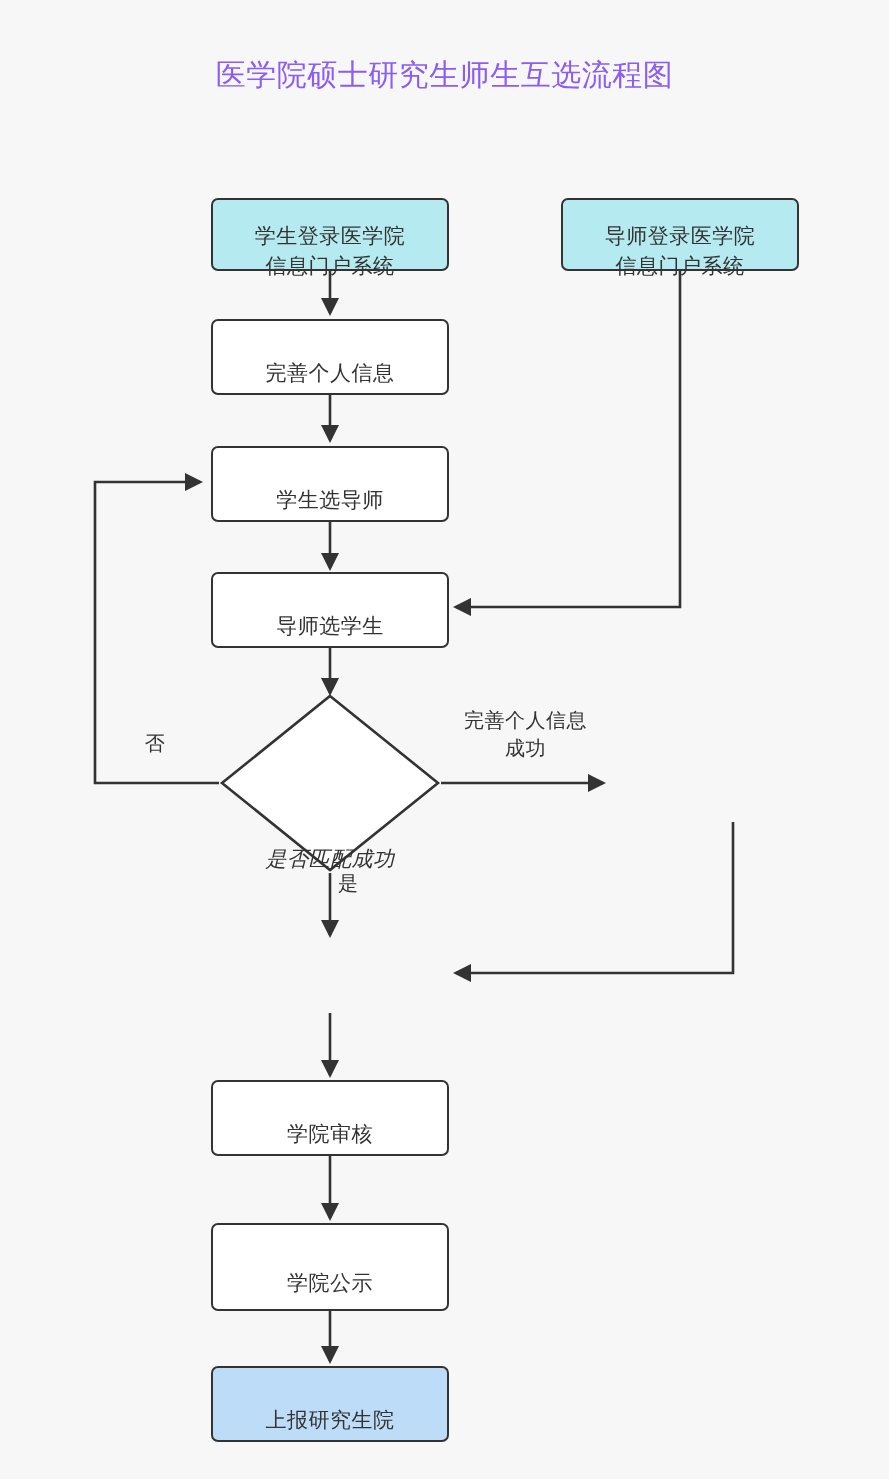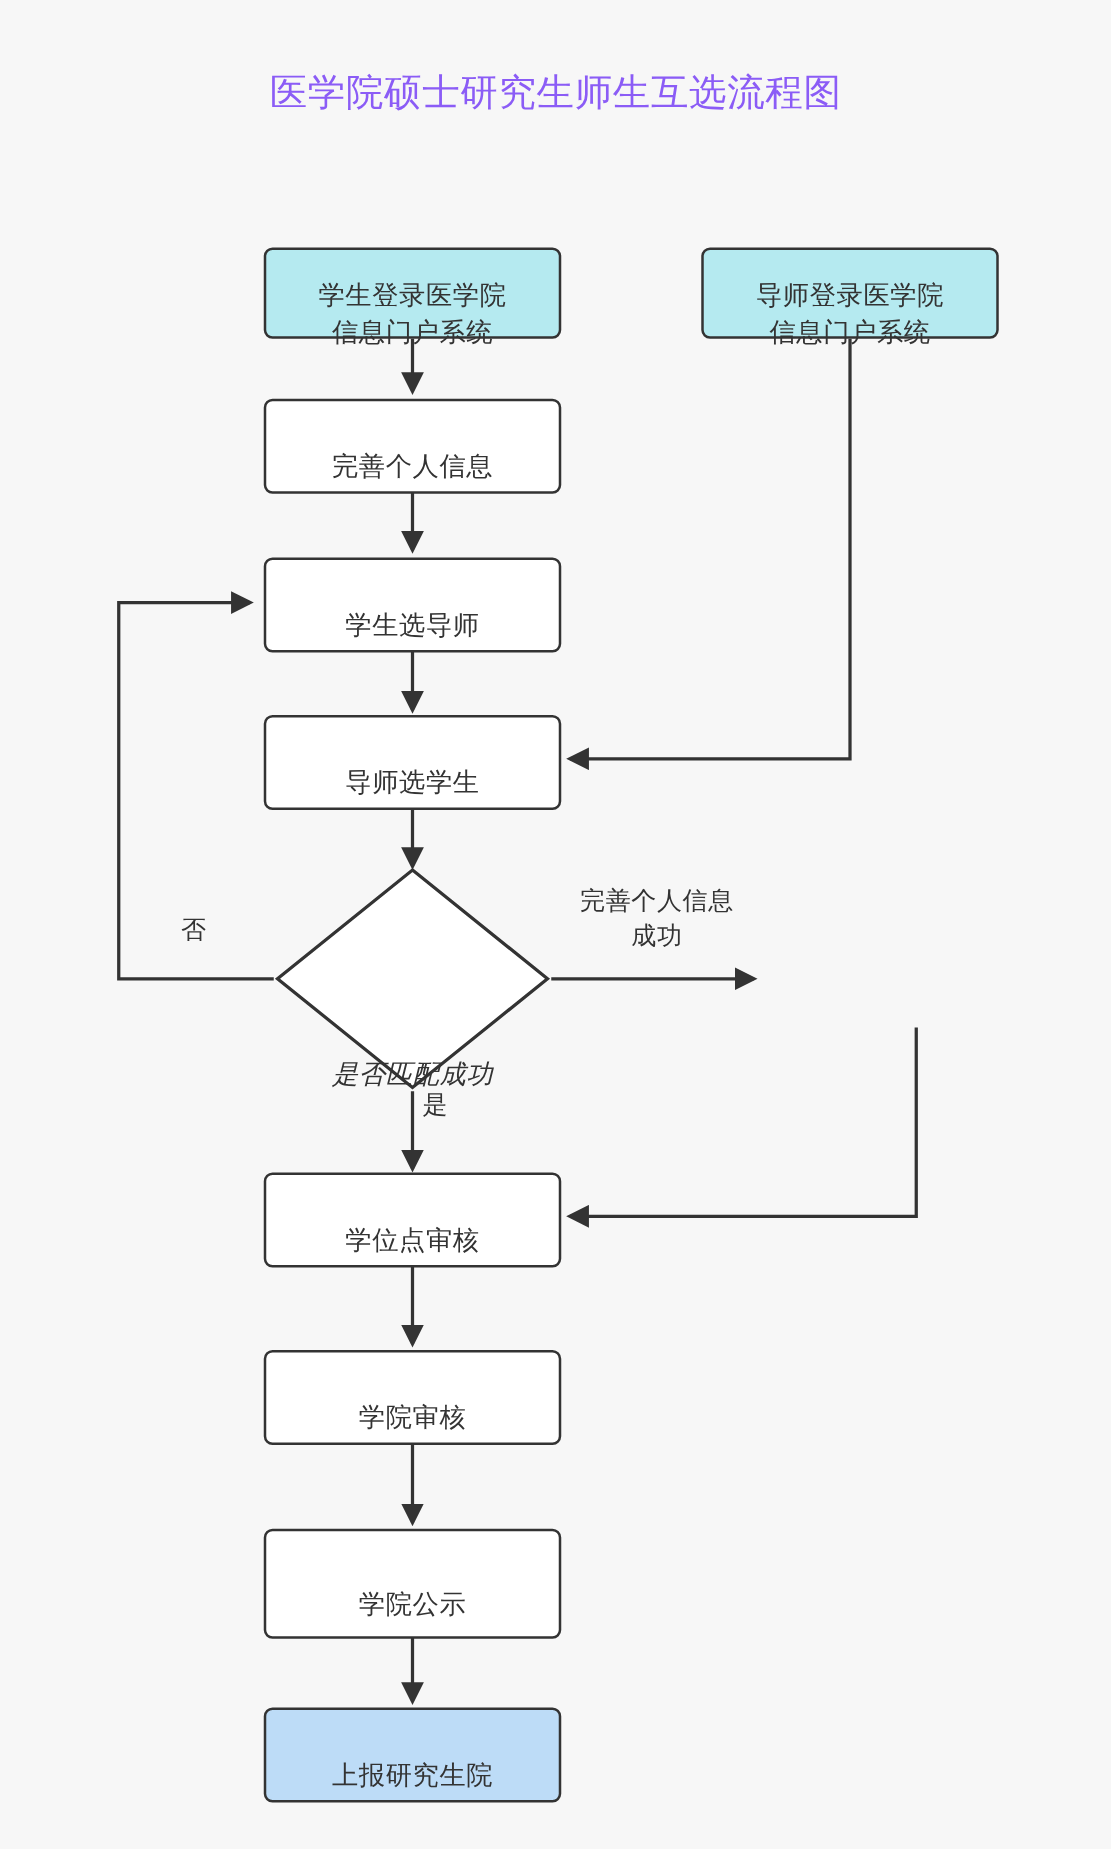--- a/index.html
+++ b/index.html
@@ -161,23 +161,20 @@
   </div>
 
   <div class="diamond-wrap" style="left:219px; top:693px; width:222px; height:180px;">
     <svg class="diamond-shape" viewBox="0 0 222 180" preserveAspectRatio="none" xmlns="http://www.w3.org/2000/svg">
       <polygon points="111,3 219,90 111,177 3,90" fill="#ffffff" stroke="#333333" stroke-width="2.6" stroke-linejoin="miter"></polygon>
     </svg>
     <span class="diamond-text">是否匹配成功</span>
   </div>
 
 
-  <div class="node" style="left:211px; top:938px; width:238px; height:76px;">
-    <span class="node-label">学位点审核</span>
-  </div>
 
   <div class="node" style="left:211px; top:1080px; width:238px; height:76px;">
     <span class="node-label">学院审核</span>
   </div>
 
   <div class="node" style="left:211px; top:1223px; width:238px; height:88px;">
     <span class="node-label">学院公示</span>
   </div>
 
   <div class="node fill-blue" style="left:211px; top:1366px; width:238px; height:76px;">

